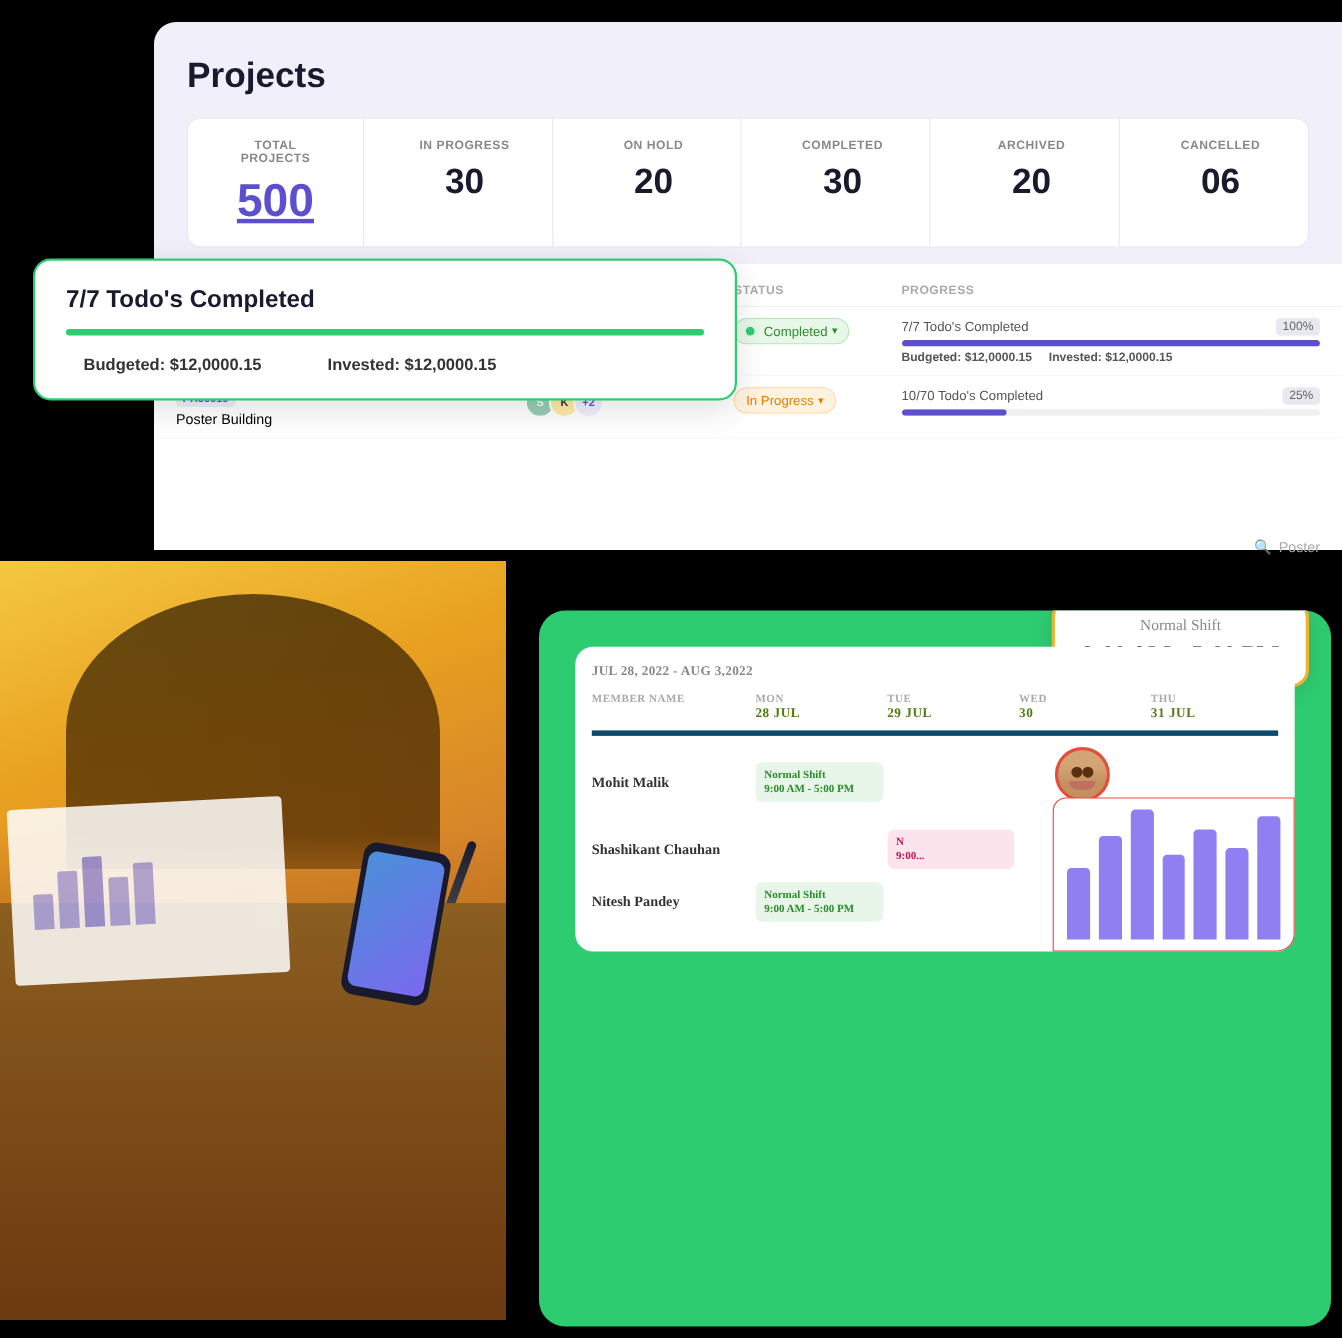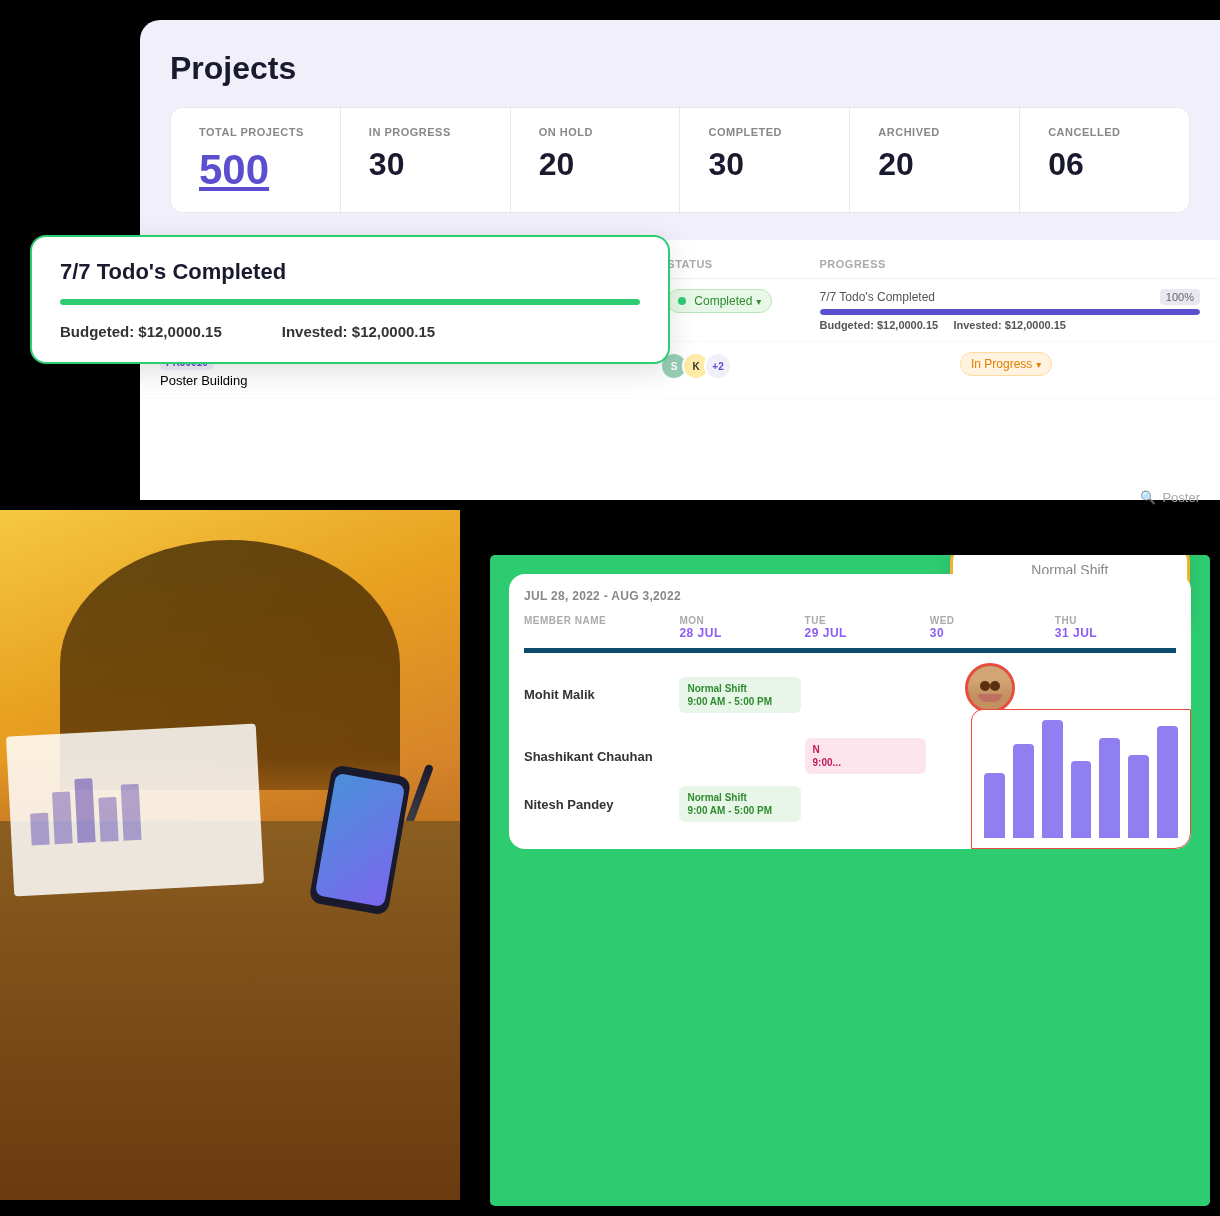--- a/index.html
+++ b/index.html
@@ -26,25 +26,26 @@
 
     .projects-title {
       font-size: 32px;
       font-weight: 700;
       color: #1a1a2e;
       margin-bottom: 20px;
     }
 
     .stats-row {
       display: flex;
-      gap: 0;
+      gap: 12px;
       background: white;
       border-radius: 12px;
       overflow: hidden;
       border: 1px solid #e8e8f0;
+      text-align: center;
     }
 
     .stat-item {
       padding: 18px 28px;
       border-right: 1px solid #e8e8f0;
       flex: 1;
     }
     .stat-item:last-child { border-right: none; }
 
     .stat-label {
@@ -257,20 +258,21 @@
     .tooltip-progress-bar {
       height: 6px;
       background: #2ecc71;
       border-radius: 3px;
       margin-bottom: 18px;
     }
 
     .tooltip-budget-row {
       display: flex;
       gap: 60px;
+      margin-left: 16px;
     }
 
     .tooltip-budget-item {
       font-size: 15px;
       color: #333;
     }
 
     .tooltip-budget-item span {
       font-weight: 700;
     }
@@ -324,23 +326,24 @@
     }
 
     
     .schedules-section {
       position: absolute;
       top: 555px;
       left: 490px;
       right: 10px;
       bottom: 10px;
       background: #2ecc71;
-      border-radius: 5px;
-      padding: 19px;
+      border-radius: 24px;
+      padding: 33px;
       overflow: hidden;
+      font-family: Liberation Serif, serif;
     }
 
     .schedules-title {
       font-size: 24px;
       font-weight: 700;
       color: #1a1a2e;
       margin-bottom: 15px;
     }
 
     .schedule-table-bg {
@@ -371,21 +374,21 @@
       font-size: 10px;
       font-weight: 700;
       color: #aaa;
       letter-spacing: 0.5px;
       text-transform: uppercase;
     }
 
     .sched-col-header .day-num {
       font-size: 12px;
       font-weight: 700;
-      color: #8b5cf6;
+      color: #4d7c0f;
       display: block;
     }
 
     .schedule-row {
       display: grid;
       grid-template-columns: 1.5fr 1.2fr 1.2fr 1.2fr 1.2fr;
       gap: 4px;
       align-items: center;
       margin-bottom: 12px;
     }
@@ -602,20 +605,29 @@
           <div class="avatar av5">K</div>
           <div class="avatar avatar-count">+2</div>
         </div>
       </div>
       <div class="status-cell col-status">
         <span class="status-badge status-inprogress">
           <span>In Progress</span>
           <span class="chevron-icon">▾</span>
         </span>
       </div>
+      <div class="progress-cell col-progress">
+        <div class="progress-header">
+          <span class="progress-text">10/70 Todo's Completed</span>
+          <span class="progress-percent">25%</span>
+        </div>
+        <div class="progress-bar-bg">
+          <div class="progress-bar-fill" style="width:25%;"></div>
+        </div>
+      </div>
     </div>
   </div>
 </div>
 
 <div class="tooltip-card">
   <div class="tooltip-title">7/7 Todo's Completed</div>
   <div class="tooltip-progress-bar"></div>
   <div class="tooltip-budget-row">
     <div class="tooltip-budget-item">
       <span>Budgeted:</span>

